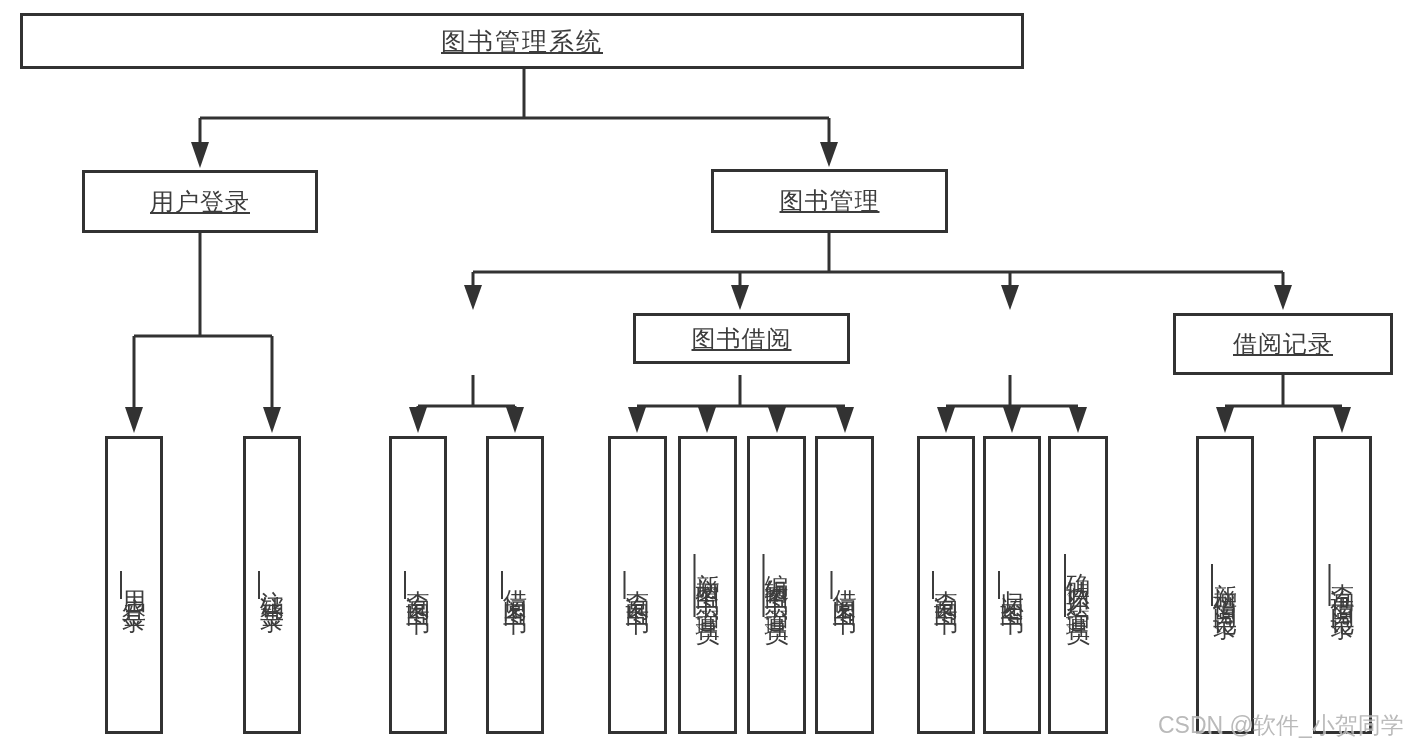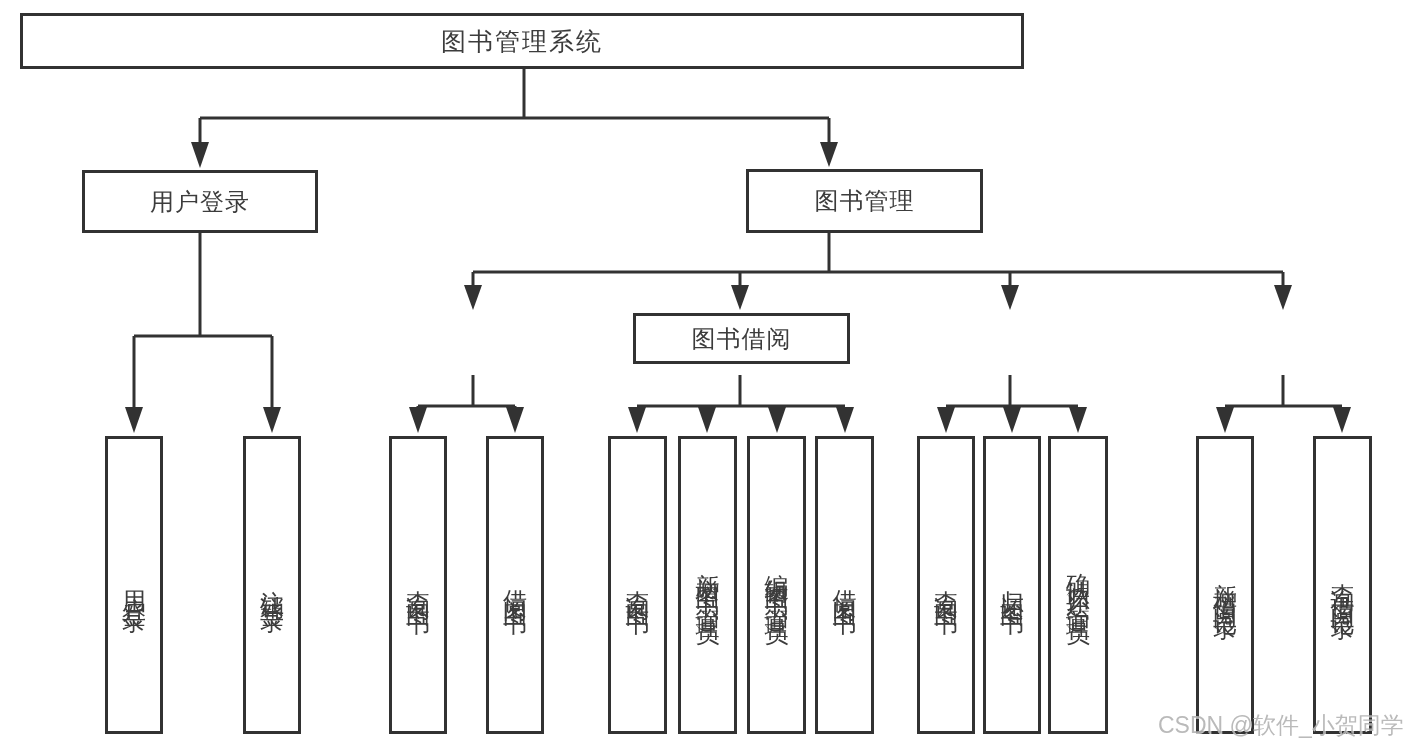--- a/index.html
+++ b/index.html
@@ -18,20 +18,21 @@
   #connectors{position:absolute;left:0;top:0;width:1405px;height:747px;}
   #connectors path{stroke:var(--line);stroke-width:3;fill:none;}
   #connectors polygon{fill:var(--line);stroke:none;}
   .node{
     position:absolute;
     box-sizing:border-box;
     border:3px solid var(--line);
     background:#fff;
     display:flex;align-items:center;justify-content:center;
     color:var(--text);
+    text-decoration:underline;
   }
   .hnode{font-size:24px;letter-spacing:1px;}
   .root{font-size:25px;letter-spacing:2px;}
   .leaf{font-size:24px;}
   .vtext{
     writing-mode:vertical-rl;
     text-orientation:mixed;
     letter-spacing:7px;
     line-height:1;
   }
@@ -114,23 +115,24 @@
       <path d="M1283,375 V406"></path>
       <path d="M1225,406 H1342"></path>
       <polygon points="1216,407 1234,407 1225,433"></polygon>
       <polygon points="1333,407 1351,407 1342,433"></polygon>
     </g>
   </svg>
 
   <div class="node hnode root" style="left:20px;top:13px;width:1004px;height:56px;">图书管理系统</div>
 
   <div class="node hnode" style="left:82px;top:170px;width:236px;height:63px;">用户登录</div>
-  <div class="node hnode" style="left:711px;top:169px;width:237px;height:64px;margin-left:35px;">图书管理</div>
+  <div class="node hnode" style="left:711px;top:169px;width:237px;height:64px;">图书管理</div>
 
   <div class="node hnode" style="left:633px;top:313px;width:217px;height:51px;">图书借阅</div>
+  <div class="node hnode" style="left:1173px;top:313px;width:220px;height:62px;">借阅记录</div>
 
   <div class="node leaf" style="left:105px;top:436px;width:58px;height:298px;">
     <span class="vtext">用户登录</span>
   </div>
   <div class="node leaf" style="left:243px;top:436px;width:58px;height:298px;">
     <span class="vtext">注销登录</span>
   </div>
 
   <div class="node leaf" style="left:389px;top:436px;width:58px;height:298px;">
     <span class="vtext">查询图书</span>

